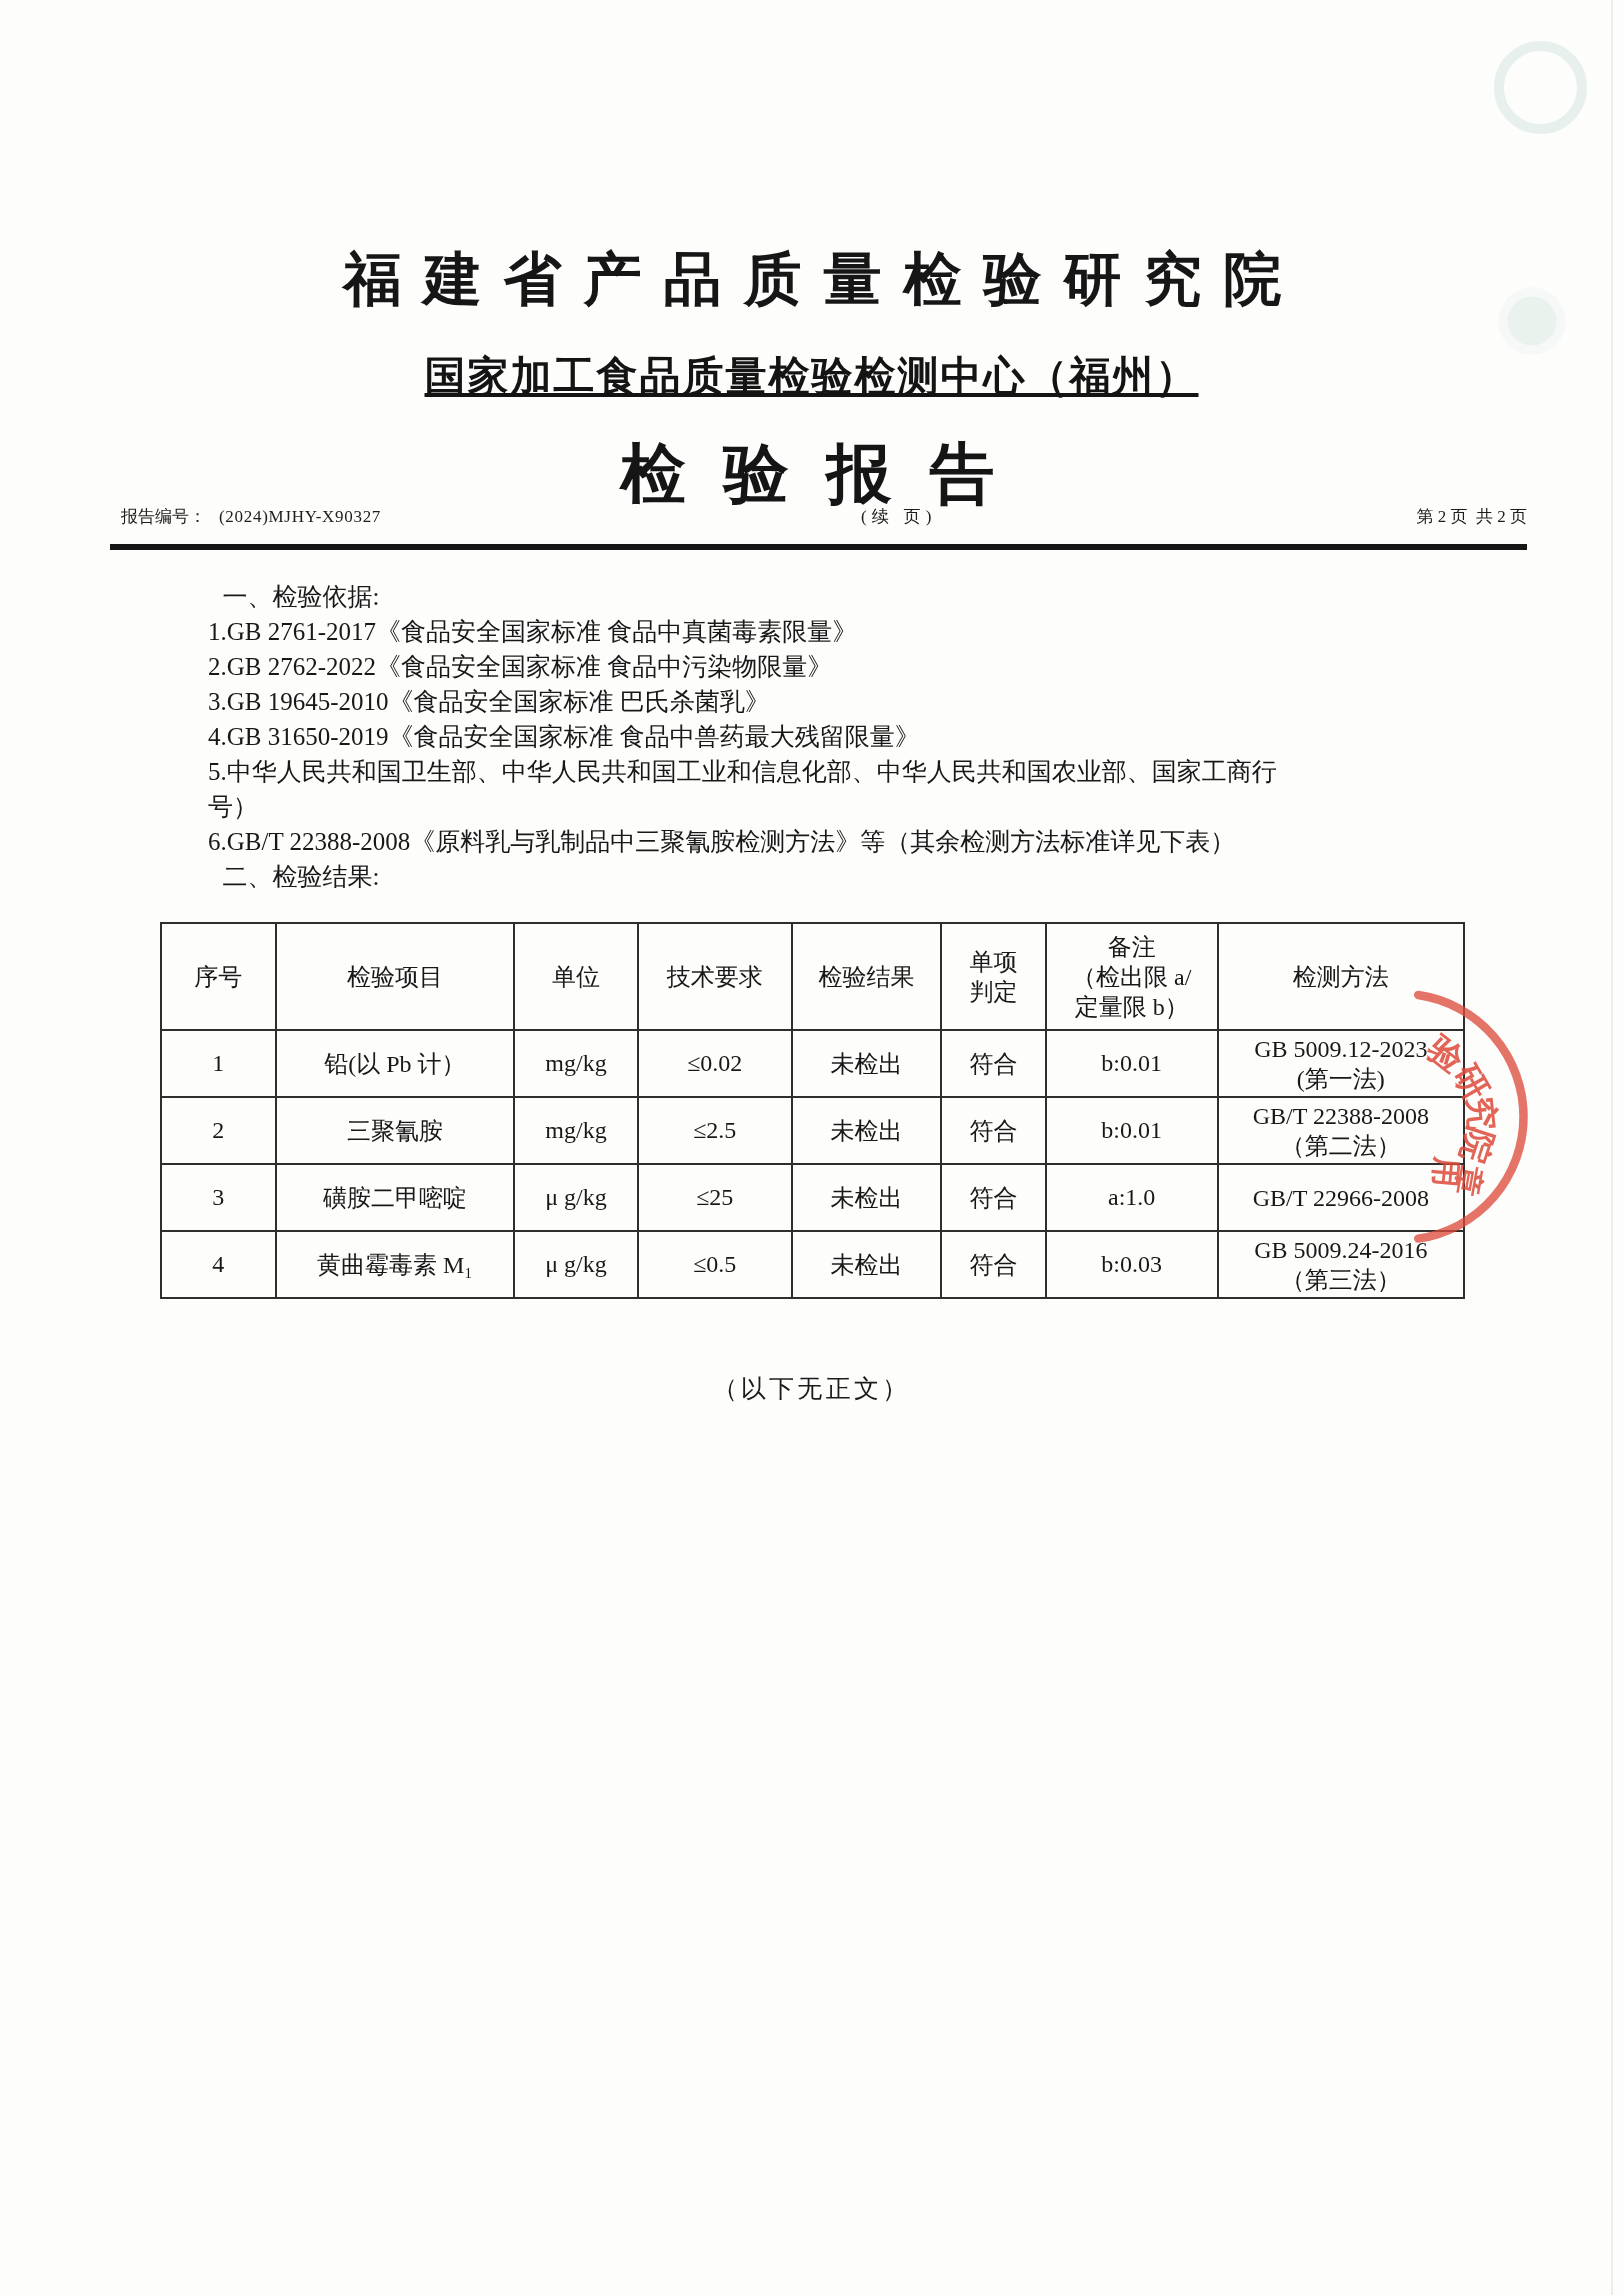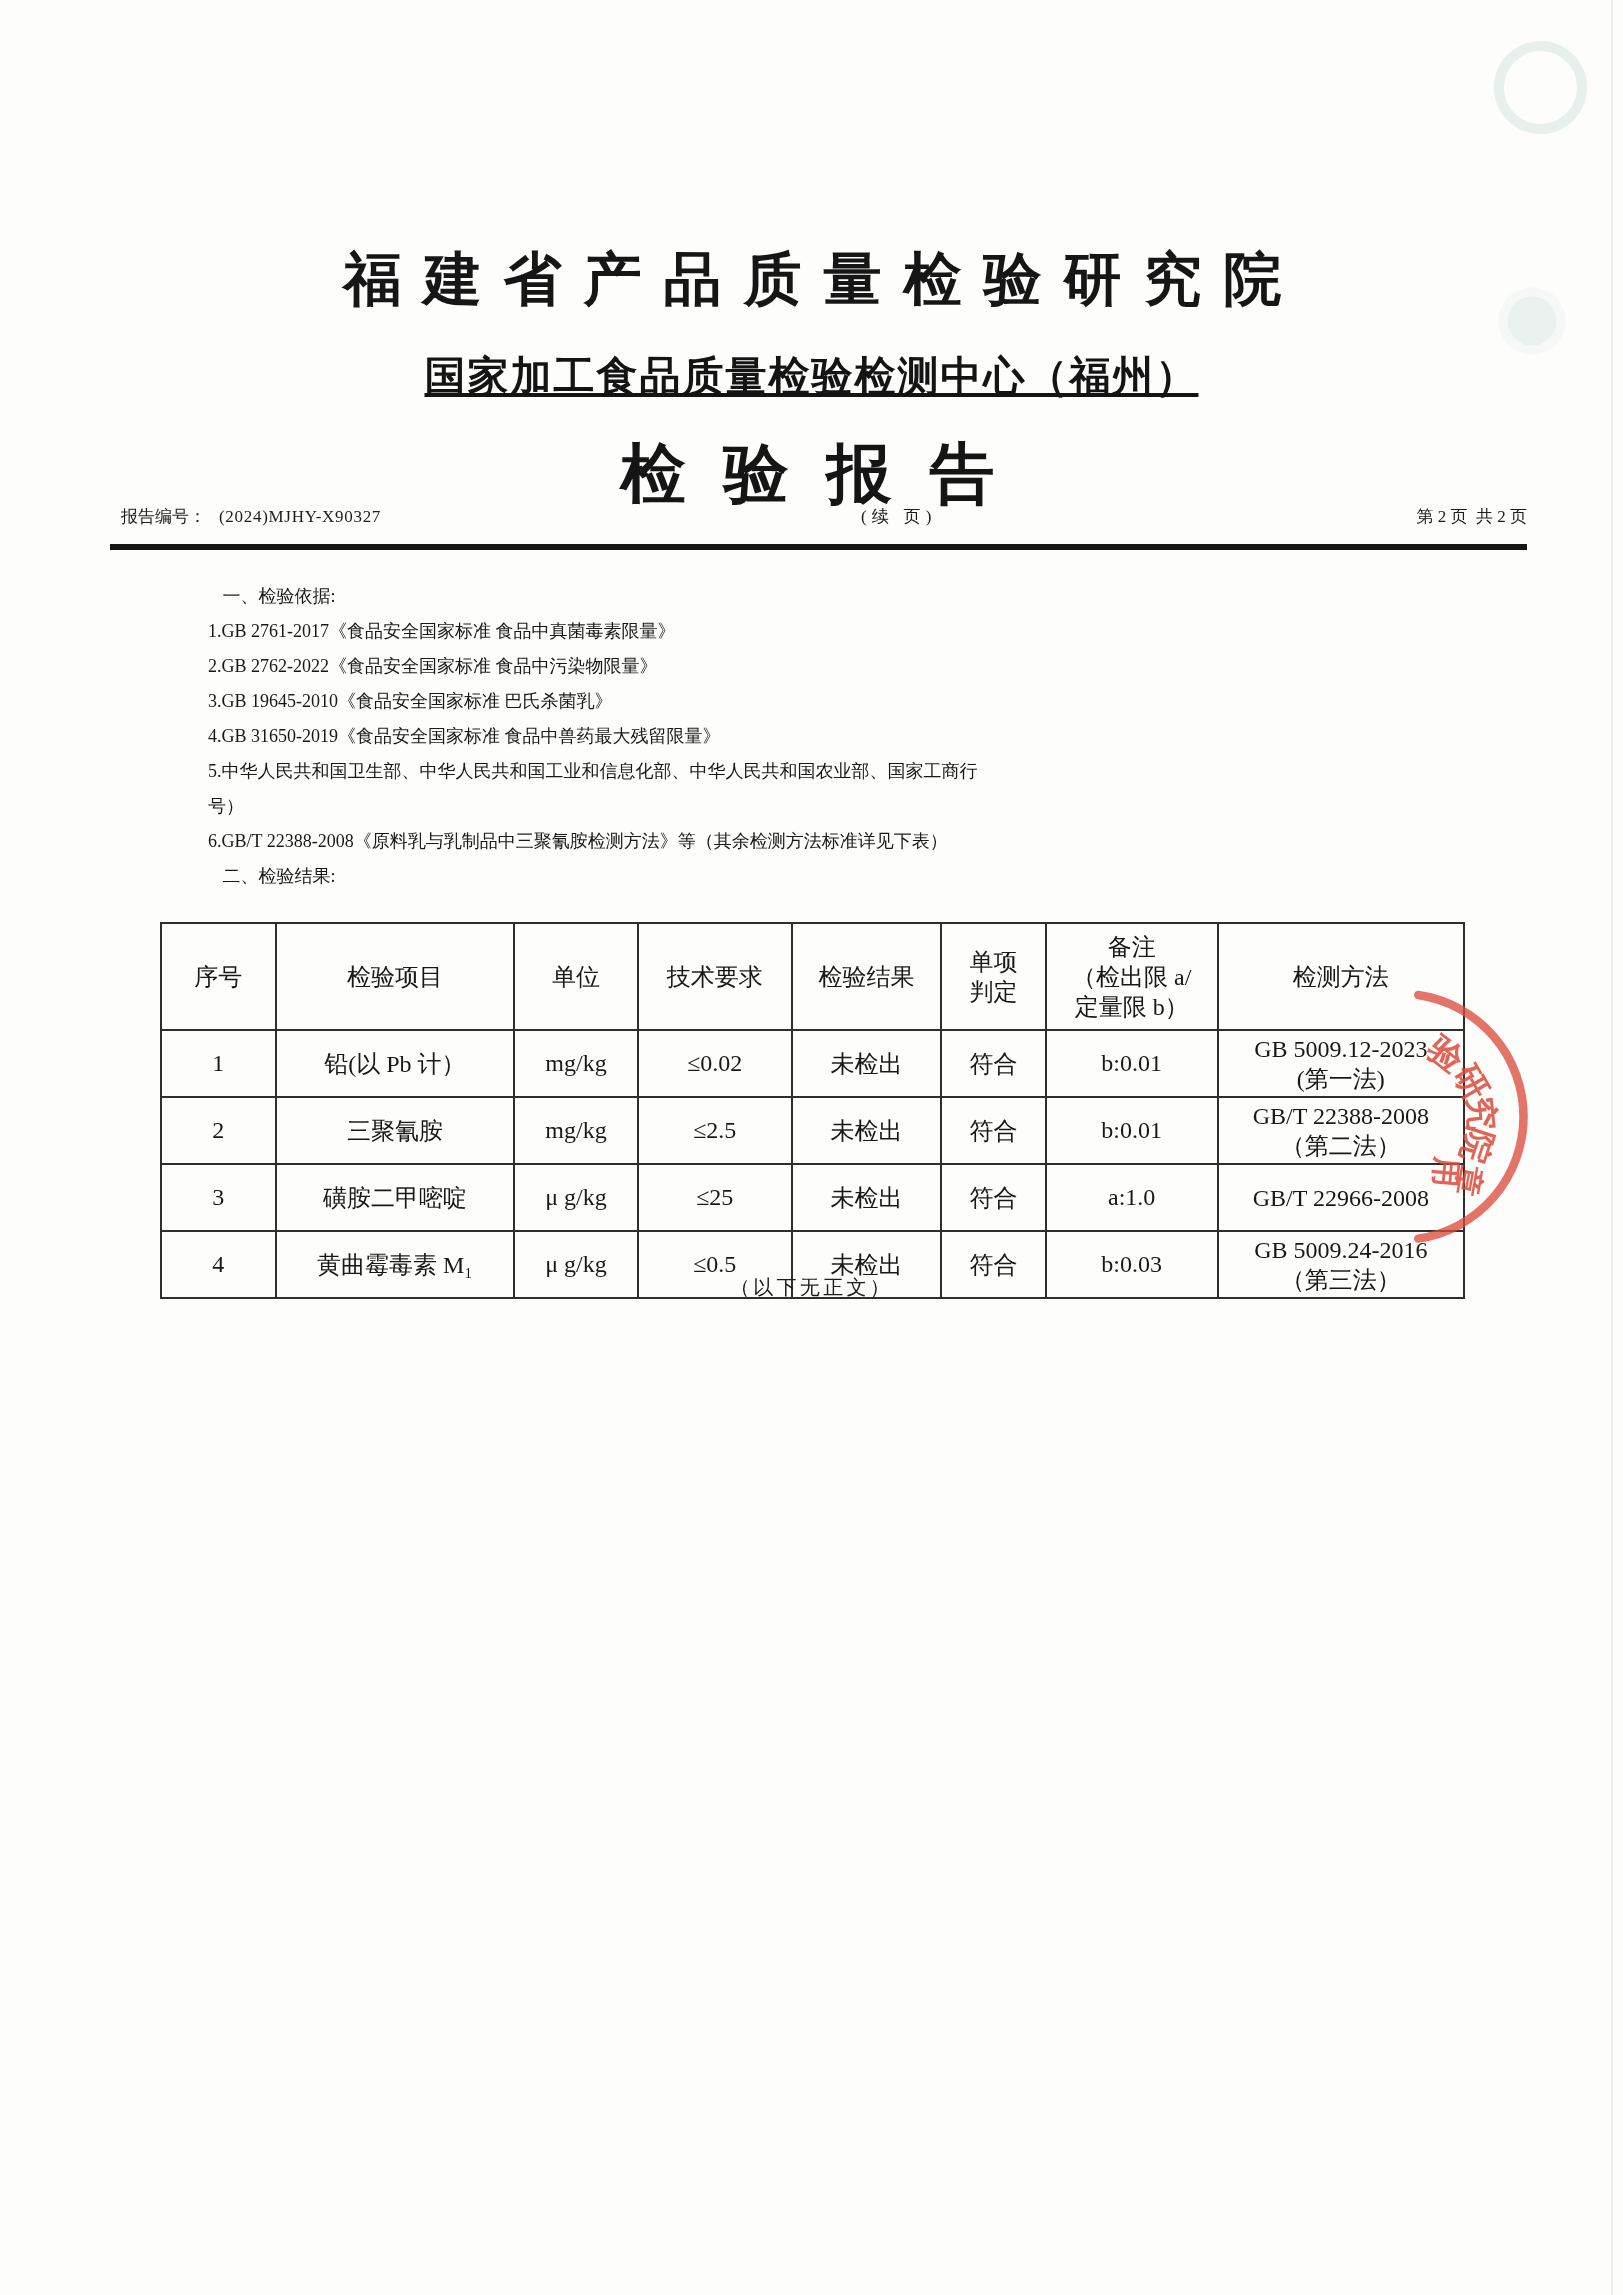--- a/index.html
+++ b/index.html
@@ -40,41 +40,41 @@
     position:absolute;top:505px;left:121px;width:1406px;
     font-size:17px;display:flex;justify-content:space-between;align-items:baseline;
   }
   .info-left .value{margin-left:13px;letter-spacing:0.7px;}
   .info-center{letter-spacing:5.2px;}
   .info-right{white-space:pre;}
   .rule{position:absolute;top:544px;left:110px;width:1417px;height:5.9px;background:#161616;}
   
   .basis{
     position:absolute;top:579px;left:208px;width:1225px;
-    font-size:18px;line-height:35px;color:#181818;
+    font-size:25px;line-height:35px;color:#181818;
   }
   .basis .indented{margin-left:14.4px;}
   
   table.results{
     position:absolute;top:922px;left:160px;width:1305px;
     border-collapse:collapse;table-layout:fixed;
     font-size:24px;color:#181818;background:transparent;
   }
   table.results th,table.results td{
     border:2px solid #2e2e2e;text-align:center;vertical-align:middle;
     font-weight:400;padding:0 5.2px;overflow:hidden;
   }
   table.results thead tr{height:107px;}
   table.results tbody tr{height:67px;}
   table.results th{white-space:pre-line;line-height:30px;}
   td.cell-item{text-align:left;padding-left:17px;}
   td.cell-method{text-align:left;padding-left:10.5px;white-space:pre-line;line-height:30px;}
   .no-more{
-    position:absolute;top:1274px;left:0;width:1623px;text-align:center;
-    font-size:20px;letter-spacing:3.3px;color:#1b1b1b;
+    position:absolute;top:1372px;left:0;width:1623px;text-align:center;
+    font-size:25px;letter-spacing:3.3px;color:#1b1b1b;
   }
   
   .stamp{position:absolute;left:1244px;top:936px;width:380px;height:393px;opacity:.85;}
   .stamp text{
     font-family:"Liberation Serif","DejaVu Serif",serif;
     font-weight:700;text-anchor:middle;dominant-baseline:middle;
   }
 </style>
 </head>
 <body>

